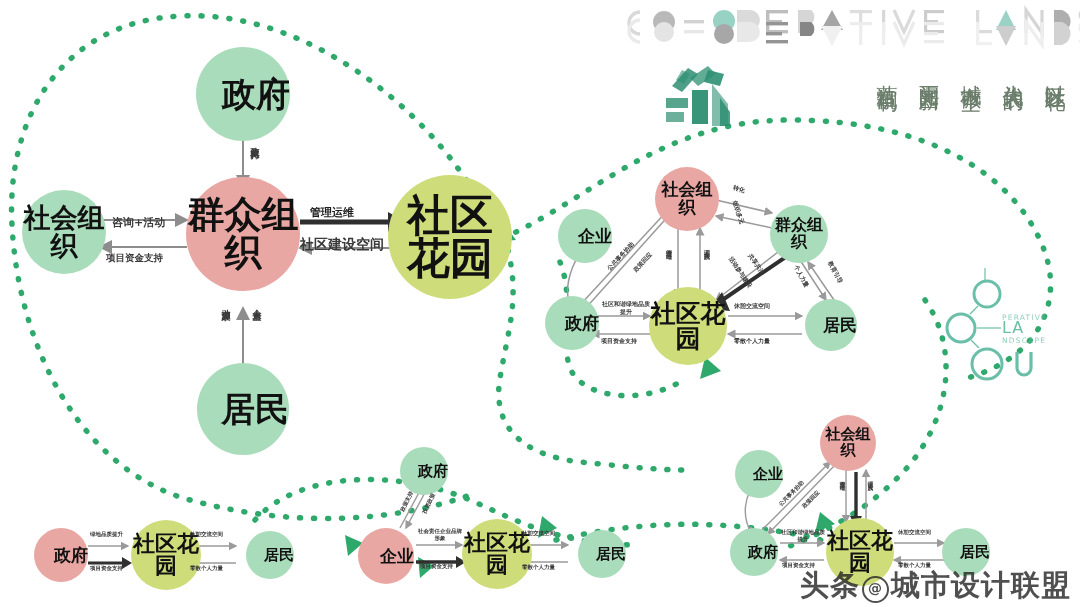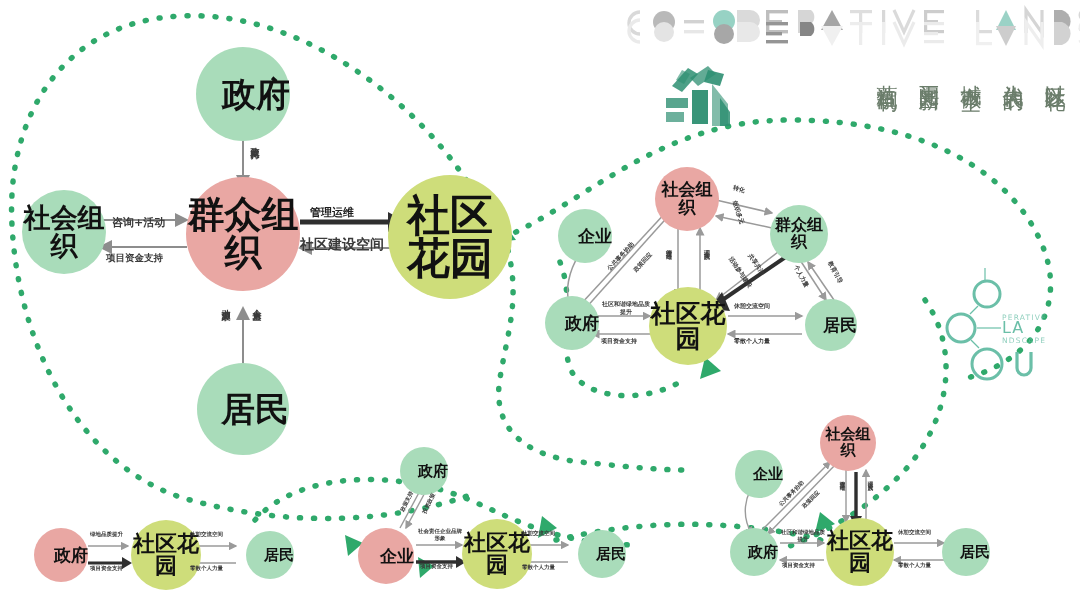--- a/index.html
+++ b/index.html
@@ -447,14 +447,17 @@
   <div class="lbl" style="left:190px;top:565px;font-size:5.5px;">零散个人力量</div>
 
   <div id="poem">
     <div class="col">以社区花</div>
     <div class="col">为代表的</div>
     <div class="col">城市微空</div>
     <div class="col">间更新园</div>
     <div class="col">营造机制</div>
   </div>
 
+  <div id="watermark">
+    <span>头条</span><span id="wm-badge">@</span><span>城市设计联盟</span>
+  </div>
 
 </div>
 
 </body></html>

